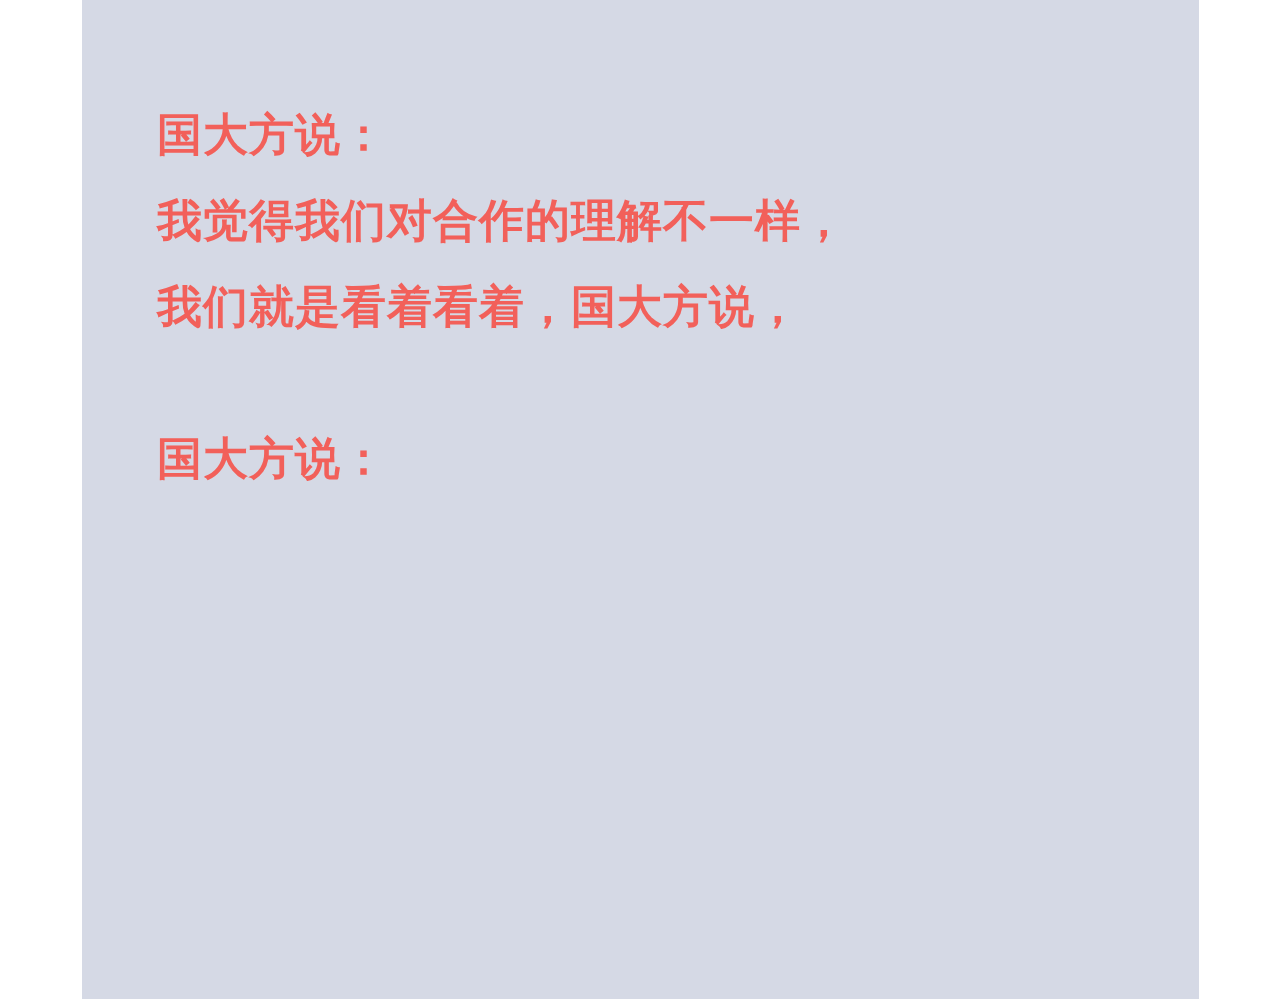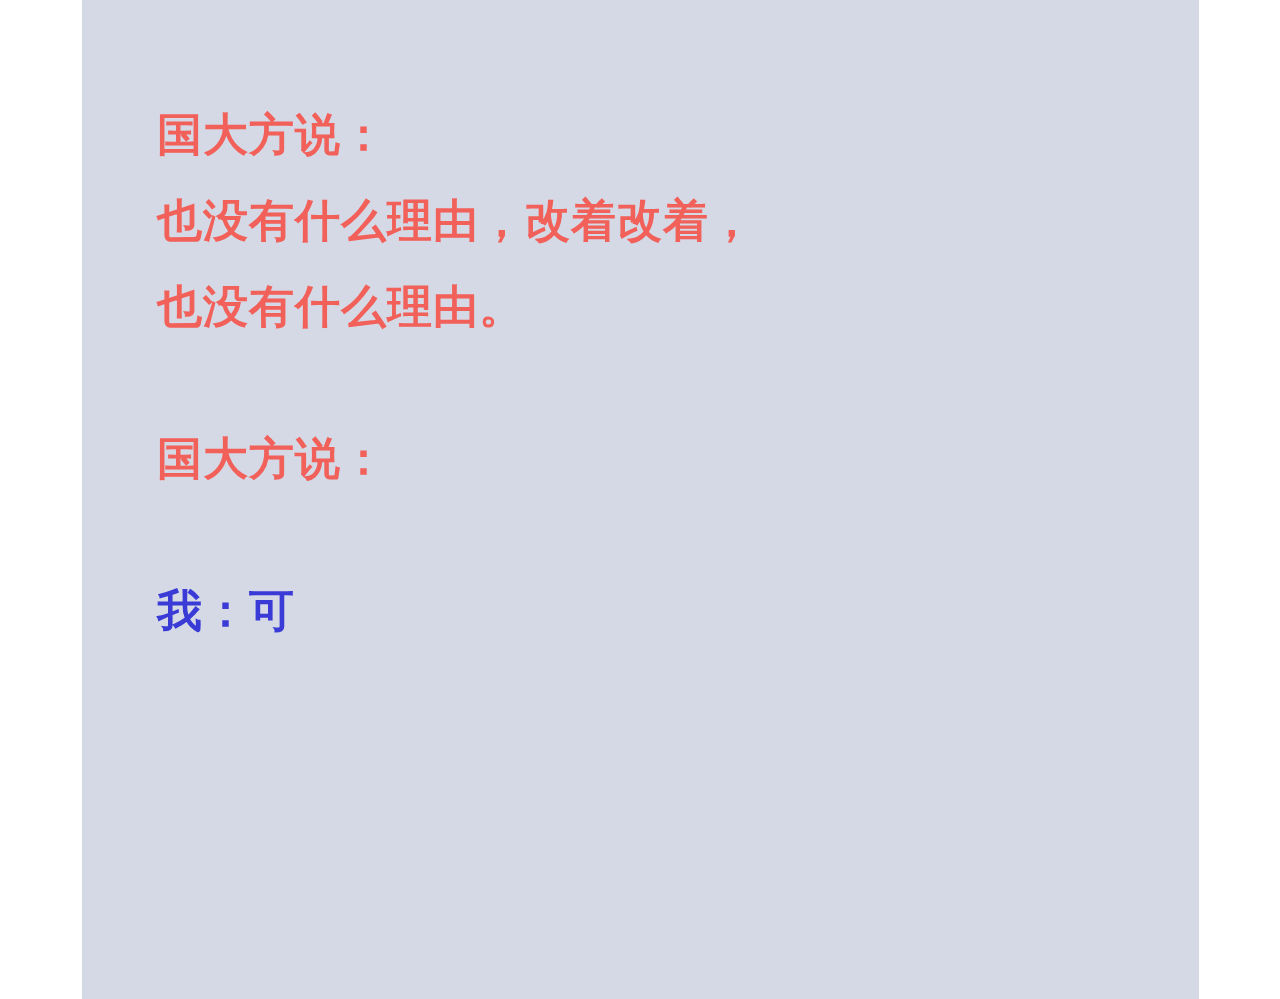--- a/index.html
+++ b/index.html
@@ -54,26 +54,25 @@
   }
 </style>
 </head>
 <body>
 
 <div id="page">
   <div id="panel">
     <div id="text-block">
 
       <div class="line speaker-red">国大方说：</div>
-      <div class="line body-red">也没有什么理由，改着改着，</div>
-      <div class="line body-red">也没有什么理由。</div>
+      <div class="line body-red">我觉得我们对合作的理解不一样，</div>
+      <div class="line body-red">我们就是看着看着，国大方说，</div>
 
       <div class="spacer"></div>
 
       <div class="line speaker-red">国大方说：</div>
 
       <div class="spacer"></div>
 
-      <div class="line speaker-blue">我：可</div>
 
     </div>
   </div>
 </div>
 
 </body></html>

